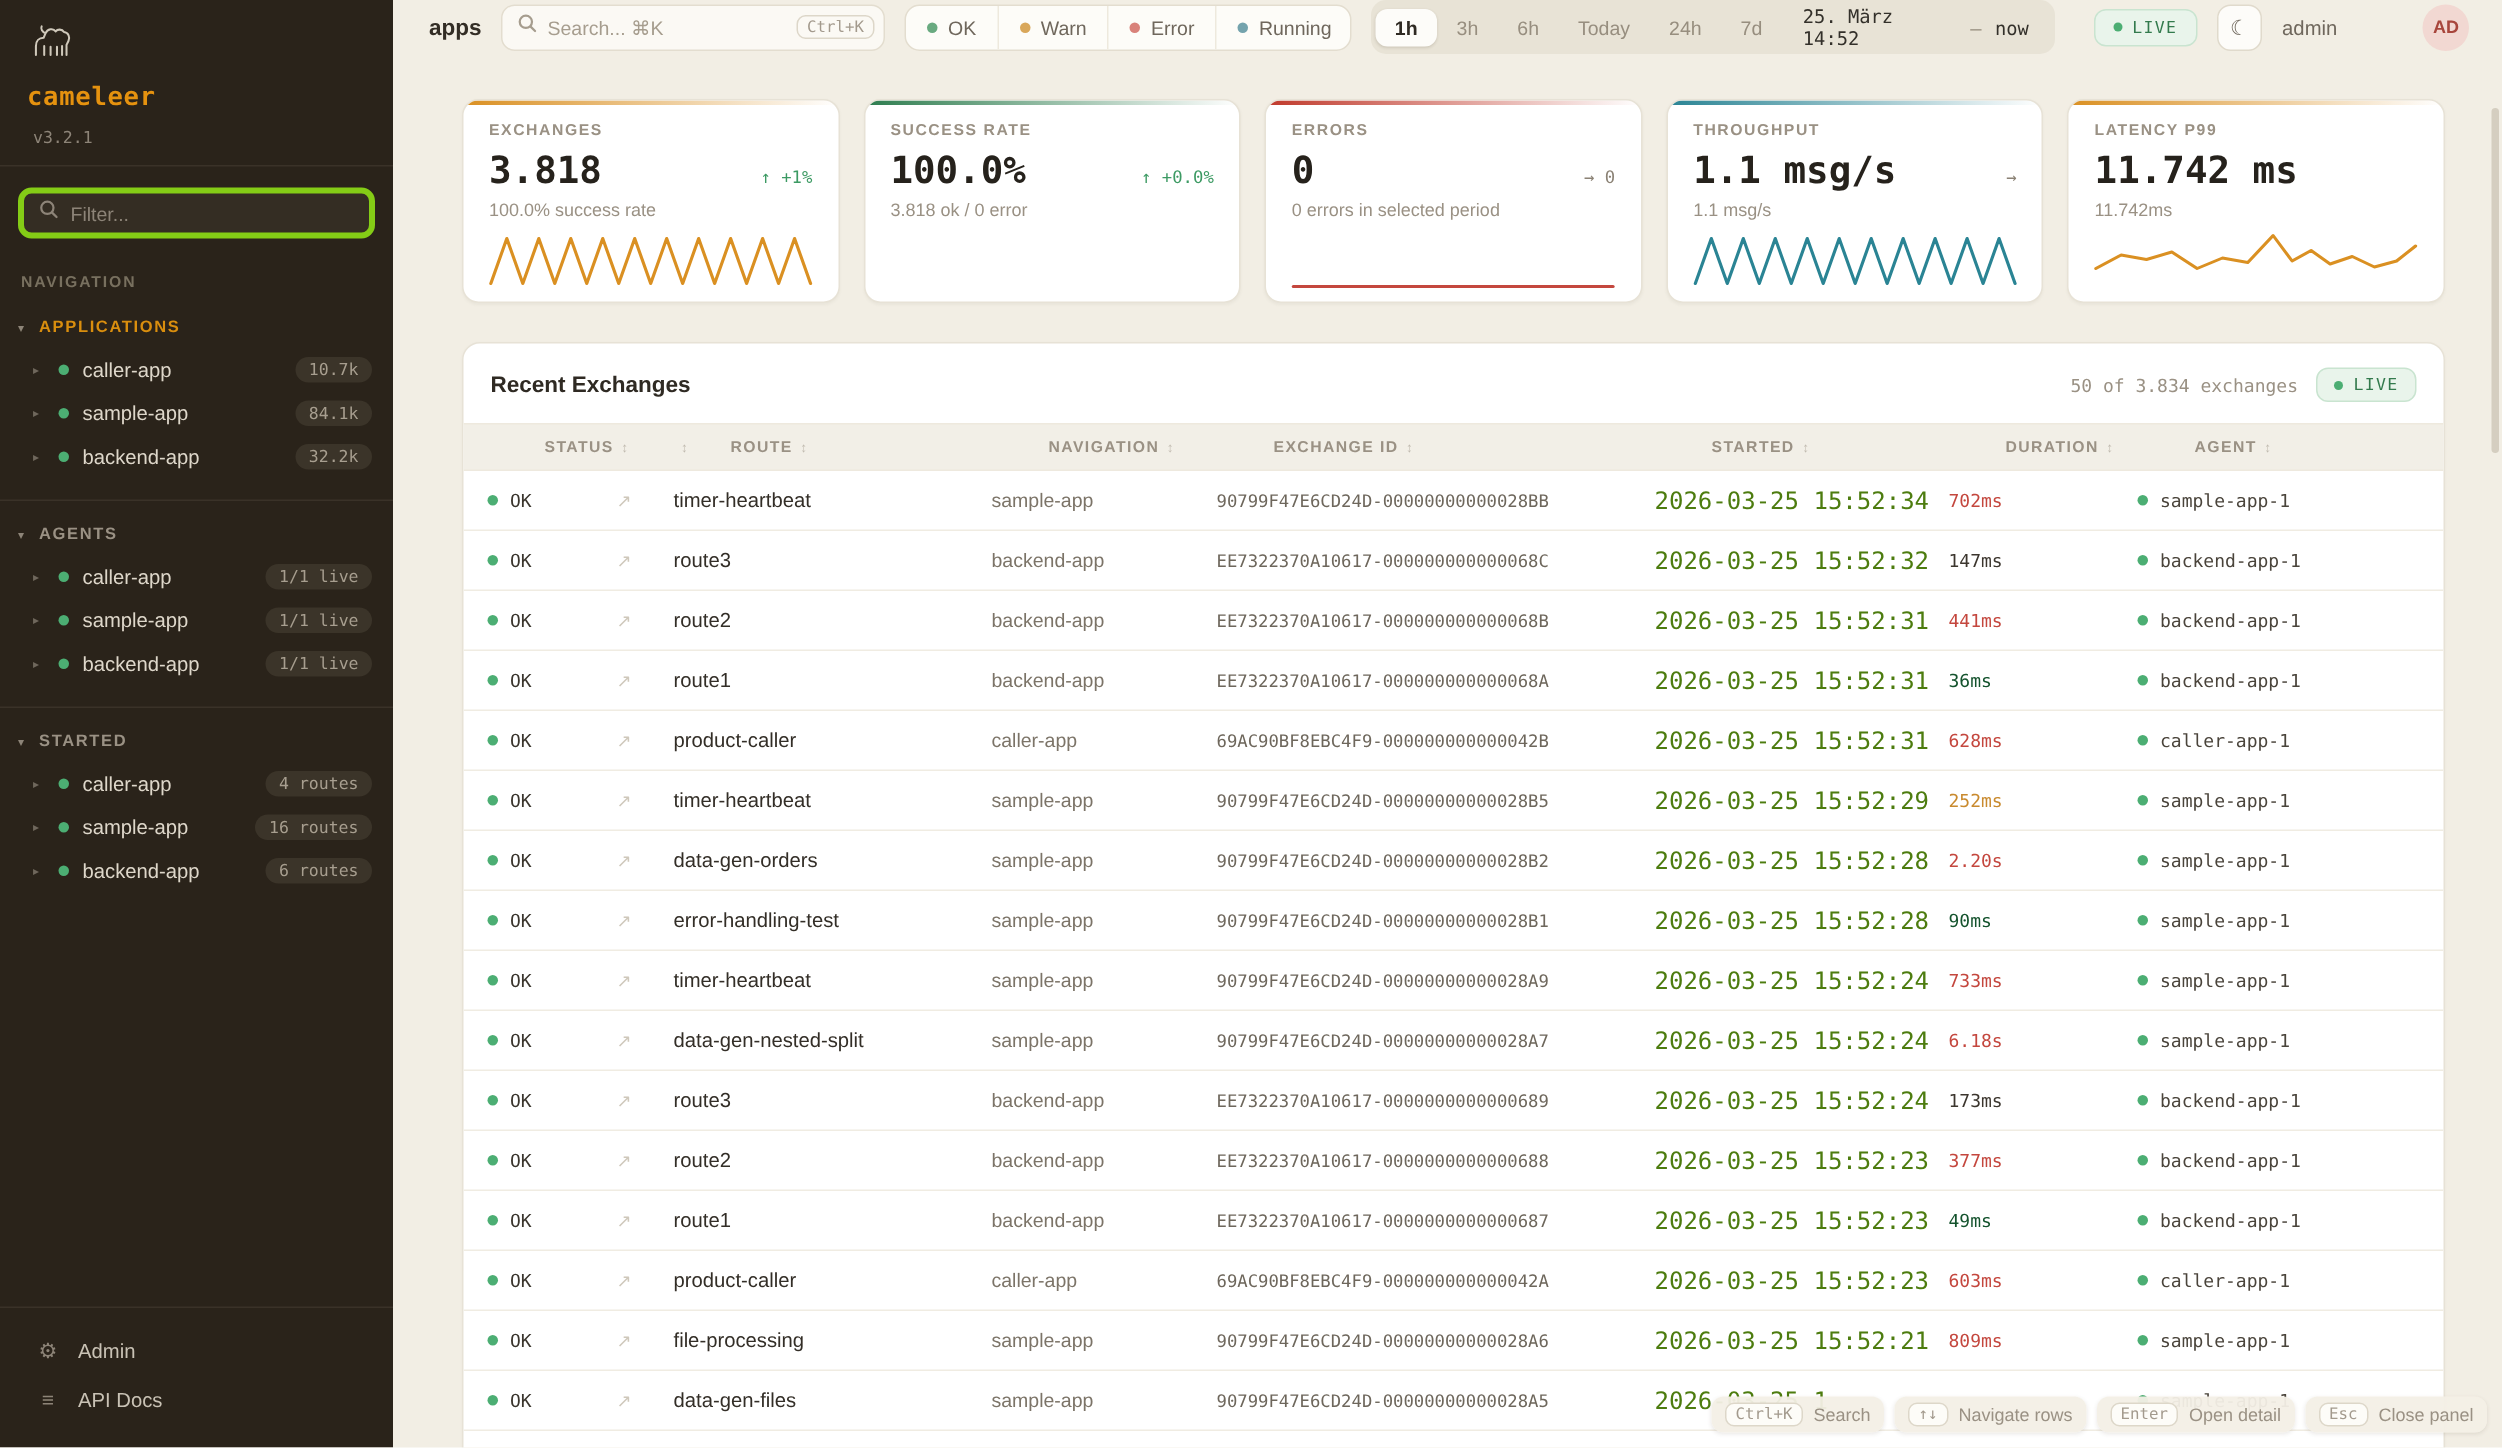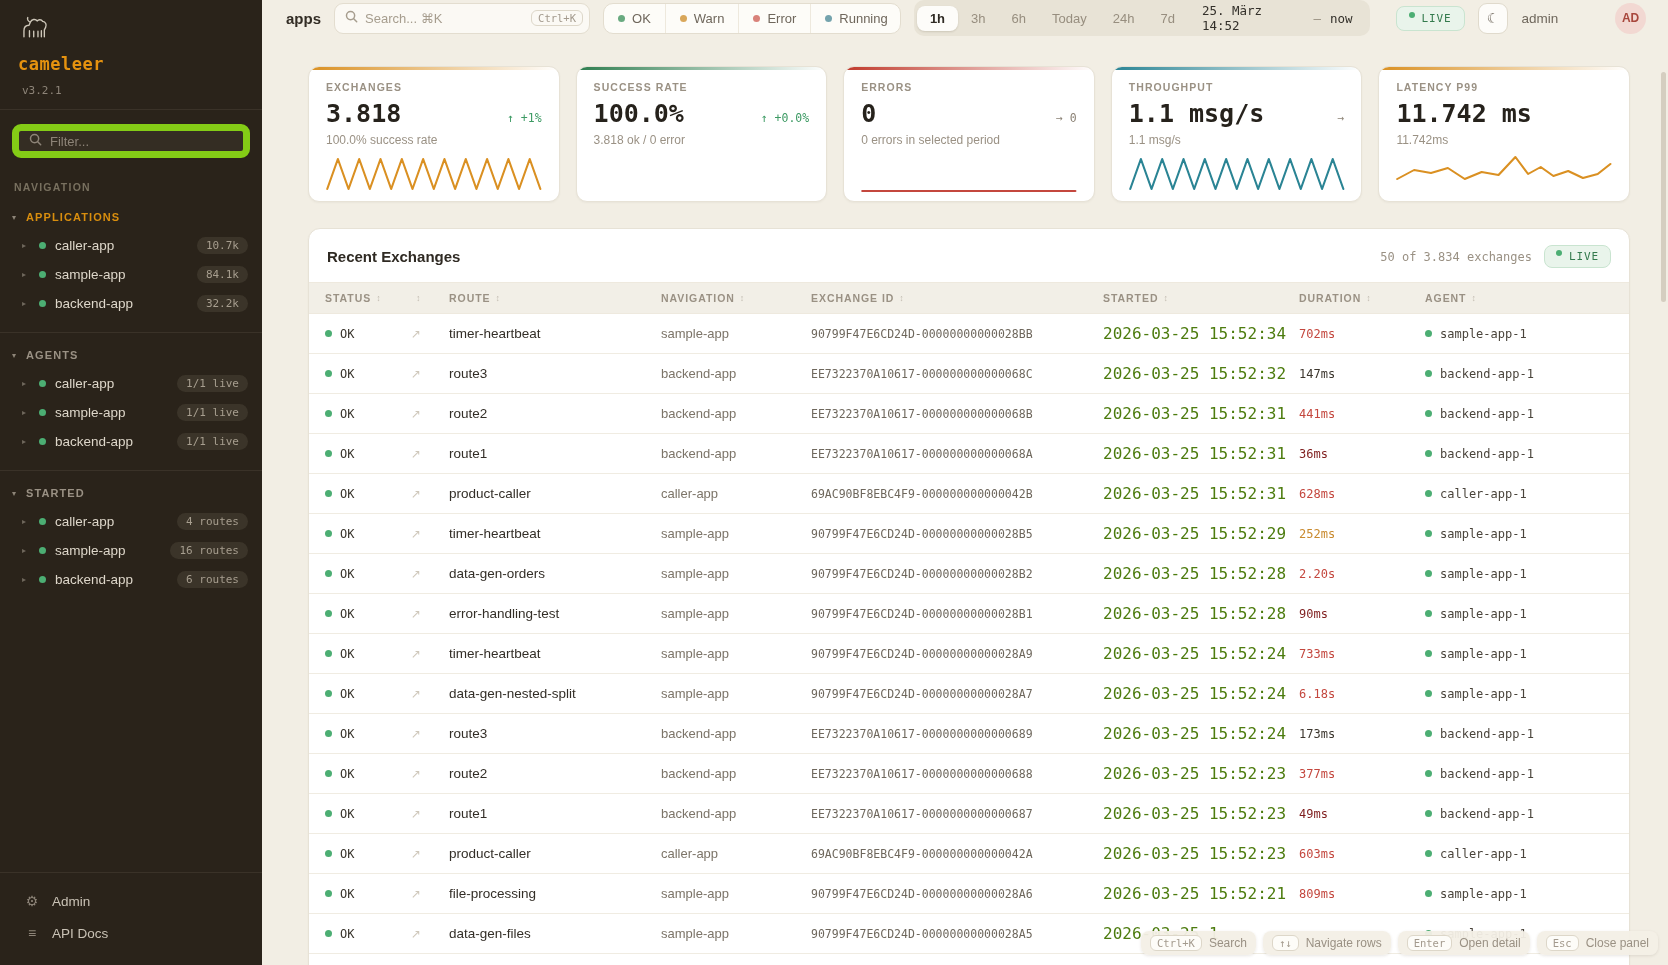--- a/index.html
+++ b/index.html
@@ -18,21 +18,21 @@
     background:#2a231a; color:#ded7ca;
     display:flex; flex-direction:column;
   }
   .logo-row { display:flex; align-items:flex-start; gap:10px; padding:13px 18px 12px;flex-direction:column; }
   .logo-mark { flex:0 0 auto; }
   .logo-name { font-family:"DejaVu Sans Mono",monospace; font-weight:bold; font-size:17px; color:#e5920f; letter-spacing:.5px; }
   .logo-ver  { font-family:"DejaVu Sans Mono",monospace; font-size:11px; color:#8d8478; margin-left:4px; }
   .sb-divider { border-top:1px solid #3a3228; }
   .filter-box {
     margin:14px 12px 6px; height:34px; display:flex; align-items:center; gap:8px;
-    background:#342d23; border:7px solid #84cc16; border-radius:9px; padding:0 10px;
+    background:#342d23; border:4px solid #84cc16; border-radius:9px; padding:0 10px;
   }
   .filter-box input {
     background:transparent; border:none; outline:none; color:#ded7ca;
     font-size:13px; width:100%; font-family:inherit;
   }
   .filter-box input::placeholder { color:#8d8478; }
   .nav-label { font-size:10.5px; letter-spacing:.12em; color:#78705f; padding:17px 14px 8px; font-weight:bold; }
   .nav-section { padding:6px 0 10px; }
   .nav-section + .nav-section { border-top:1px solid #3a3228; margin-top:4px; padding-top:12px; }
   .sec-head { display:flex; align-items:center; gap:10px; padding:4px 14px 8px 12px; cursor:pointer; }
@@ -63,21 +63,21 @@
   .chip-group { display:flex; background:#fdfcf8; border:1px solid #e3ddcf; border-radius:10px; overflow:hidden; }
   .chip { display:flex; align-items:center; gap:7px; padding:7px 14px; font-size:13px; color:#6f675c; cursor:pointer; }
   .chip + .chip { border-left:1px solid #eee9dd; }
   .chip .dot { width:7px; height:7px; }
   .range-group { display:flex; align-items:center; background:#e8e3d6; border-radius:10px; padding:3px; }
   .range-btn { font-size:13px; color:#978e7f; padding:5px 13px; border-radius:8px; cursor:pointer; white-space:nowrap; }
   .range-btn.active { background:#fdfcf9; color:#2f2a23; font-weight:bold; box-shadow:0 1px 2px rgba(60,50,30,.15); }
   .range-date { display:flex; align-items:center; gap:9px; padding:0 14px; font-size:12.5px; color:#33302a; }
   .range-sep { color:#978e7f; }
   .tb-spacer { flex:1; }
-  .live-badge { display:flex; gap:7px; font-family:"DejaVu Sans Mono",monospace;
+  .live-badge { display:flex; align-items:center; gap:7px; font-family:"DejaVu Sans Mono",monospace;
     font-size:11px; color:#337a4d; background:#e9f4eb; border:1px solid #c9e4d0; border-radius:8px;
     padding:5px 12px; letter-spacing:.08em; cursor:pointer; }
   .live-badge .dot { width:6px; height:6px; background:#4cae73; }
   .moon-btn { width:31px; height:31px; border:1px solid #e0dacc; background:#fdfcf9; border-radius:9px;
     display:flex; align-items:center; justify-content:center; color:#6f675c; font-size:14px; cursor:pointer; }
   .user-name { font-size:13.5px; color:#6f675c; }
   .avatar { width:31px; height:31px; border-radius:50%; background:#f2d8d2; color:#a8463c;
     font-size:12px; font-weight:bold; display:flex; align-items:center; justify-content:center; cursor:pointer;margin-left:44px; }
 
   
@@ -99,31 +99,31 @@
     overflow:hidden; min-height:800px; box-shadow:0 1px 2px rgba(80,70,50,.05); }
   .panel-head { display:flex; align-items:center; padding:16px 18px 14px; }
   .panel-title { font-size:15px; font-weight:bold; color:#2f2a23; }
   .panel-meta { margin-left:auto; display:flex; align-items:center; gap:12px; }
   .meta-count { font-family:"DejaVu Sans Mono",monospace; font-size:12px; color:#9a9184; }
   .live-badge.small { padding:4px 11px; }
   .thead, .trow { display:grid; grid-template-columns:86px 38px 212px 150px 292px 196px 126px 1fr;
     align-items:center; padding:0 16px; }
   .thead { background:#f2efe7; height:32px; border-top:1px solid #eee9de; border-bottom:1px solid #eee9de; }
   .th { display:flex; align-items:center; gap:5px; font-size:10.5px; font-weight:bold; letter-spacing:.09em;
-    color:#9a9184; cursor:pointer; }
+    color:#9a9184; cursor:pointer;margin-left:38px; }
   .sort-ic { font-size:9px; opacity:.55; }
   .trow { height:40px; border-bottom:1px solid #f0ece2; cursor:pointer; }
   .c-status { display:flex; align-items:center; gap:8px; font-family:"DejaVu Sans Mono",monospace; font-size:12px; color:#3a352d; }
   .c-link { color:#cfc8bb; font-size:12px; }
   .c-route { font-size:13.5px; color:#332e27; }
   .c-app { font-size:13px; color:#7c7468; }
   .c-id { font-family:"DejaVu Sans Mono",monospace; font-size:11.5px; color:#6e675c; }
   .c-start { font-family:"DejaVu Sans Mono",monospace; font-size:16px; color:#4d7c0f; }
   .c-dur { font-family:"DejaVu Sans Mono",monospace; font-size:12px; }
-  .c-dur.red{color:#c4473e;} .c-dur.green{color:#7f1d1d;} .c-dur.amber{color:#c98a2e;} .c-dur.neutral{color:#3c362e;}
+  .c-dur.red{color:#c4473e;} .c-dur.green{color:#14532d;} .c-dur.amber{color:#c98a2e;} .c-dur.neutral{color:#3c362e;}
   .c-agent { display:flex; align-items:center; gap:8px; font-family:"DejaVu Sans Mono",monospace; font-size:12px; color:#4a443b; }
 
   
   .hints { position:absolute; right:10px; bottom:10px; display:flex; gap:7px; z-index:5; }
   .hint { display:flex; align-items:center; gap:7px; background:rgba(243,239,230,.95);
     border-radius:8px; padding:4px 9px; box-shadow:0 1px 3px rgba(70,60,40,.12); }
   .hint .kbd { background:#fdfcf8; }
   .hint-label { font-size:12px; color:#9a9184; white-space:nowrap; }
 
   

